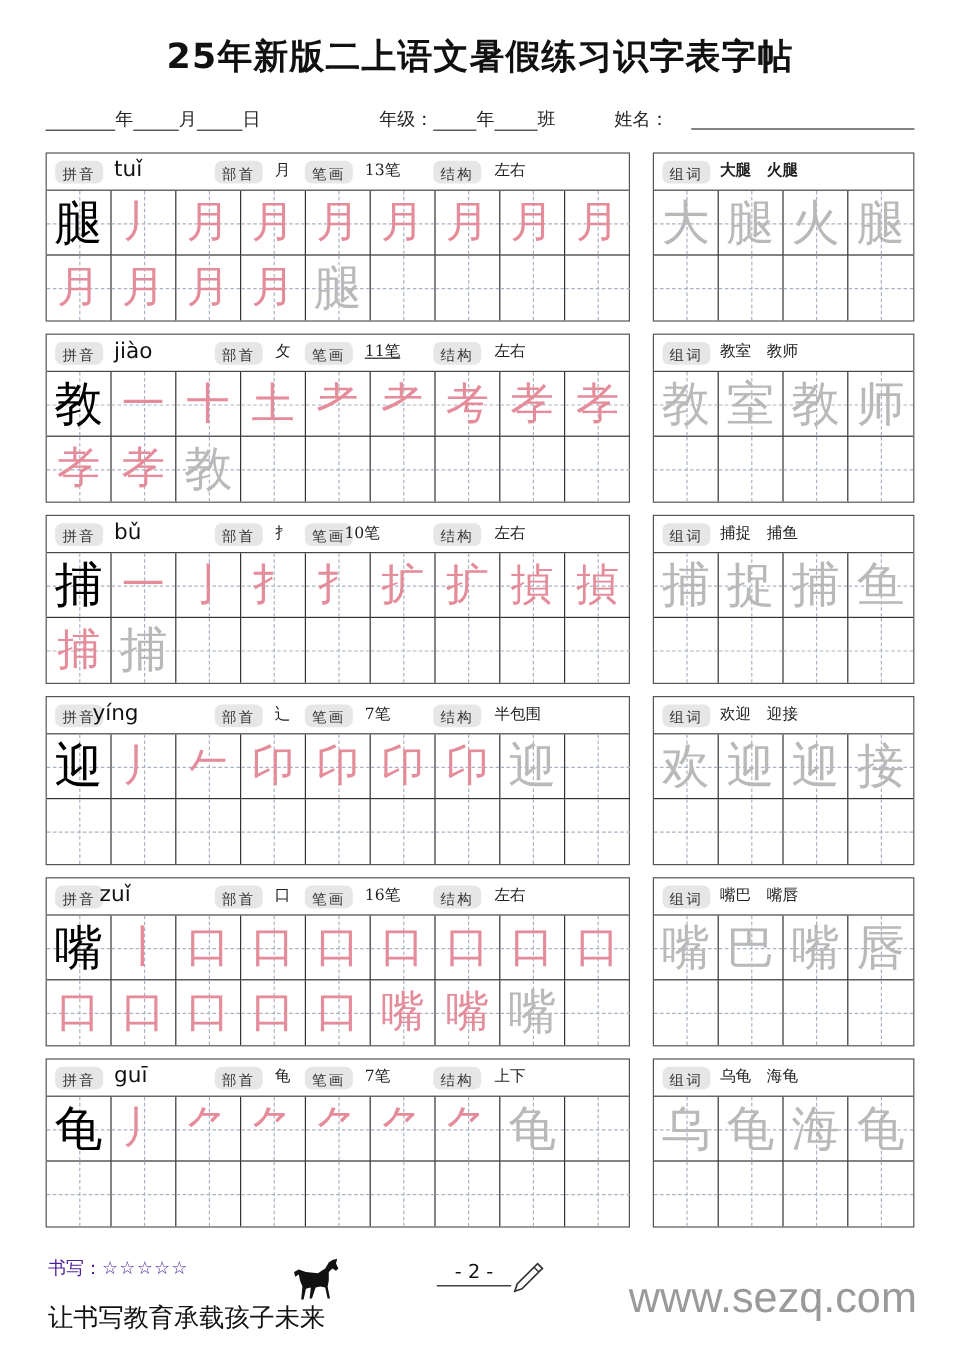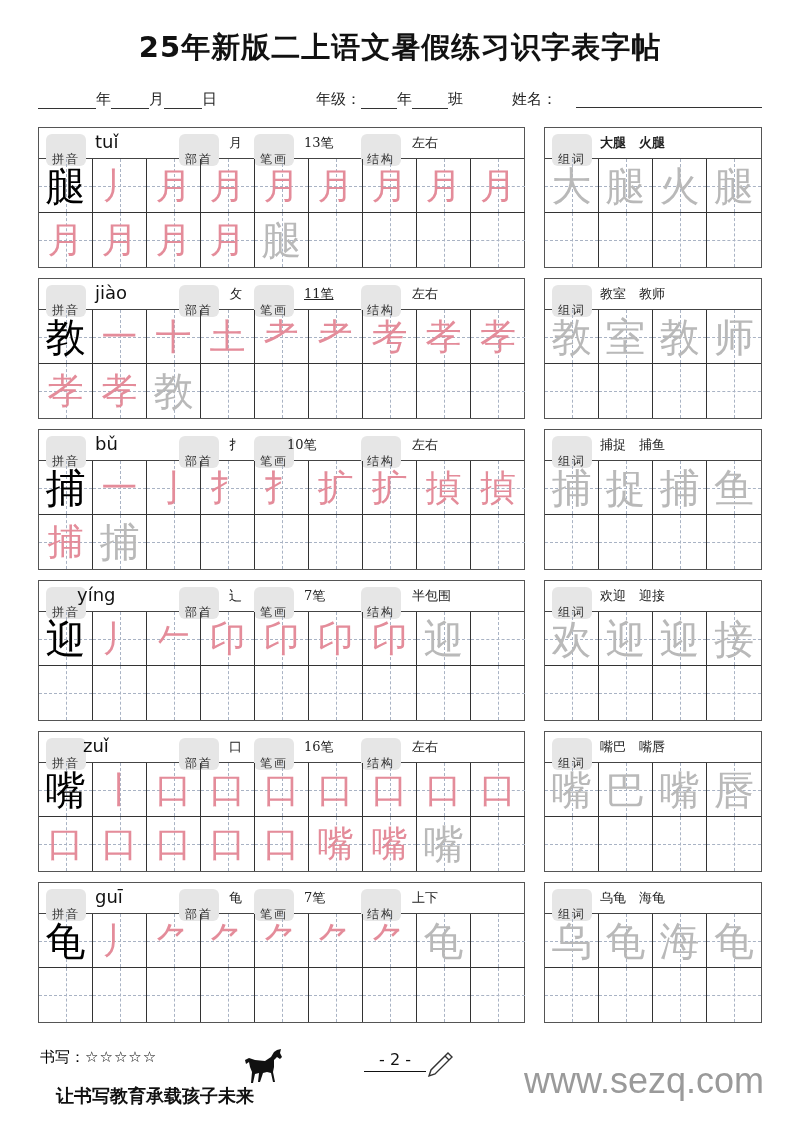--- a/index.html
+++ b/index.html
@@ -7,39 +7,39 @@
   body { position: relative; font-family: "DejaVu Sans", sans-serif; color: #111; }
 
   .title { position: absolute; top: 28px; left: 0; width: 800px; text-align: center;
     font-family: "DejaVu Sans", sans-serif; font-size: 29px; font-weight: bold; letter-spacing: 1px; color: #111; }
 
   .info-line { position: absolute; top: 90px; left: 38px; width: 724px; height: 24px; font-size: 15px; color: #222; }
   .info-line .seg { position: absolute; top: 0; white-space: nowrap; }
   .blank { display: inline-block; border-bottom: 1px solid #333; height: 18px; vertical-align: bottom; }
   .box { position: absolute; border: 1.5px solid #555; background: #fff; }
   .box-header { position: absolute; left: 0; top: 0; right: 0; height: 31px; border-bottom: 1.5px solid #444; }
-  .tag { position: absolute; top: 6px; height: 19px; padding: 16px 6px; background: #e6e6e6; border-radius: 6px;
+  .tag { position: absolute; top: 6px; height: 19px; padding: 2px 6px; background: #e6e6e6; border-radius: 6px;
     font-family: "DejaVu Serif", serif; font-size: 12px; line-height: 19px; color: #333; letter-spacing: 2px; }
   .val { position: absolute; top: 5px; font-family: "DejaVu Serif", serif; font-size: 13px; line-height: 20px; color: #222; }
   .pinyin { position: absolute; top: 2px; font-family: "DejaVu Sans", sans-serif; font-size: 18px; line-height: 24px; color: #111; }
 
   .cells { position: absolute; left: 0; top: 31px; display: grid; }
   .cell { position: relative; width: 54px; height: 54px; border-right: 1.5px solid #333; border-bottom: 1.5px solid #333; overflow: hidden; }
   .cell.last-col { border-right: none; }
   .cell.last-row { border-bottom: none; }
   .cell::before { content: ""; position: absolute; left: 50%; top: 0; bottom: 0; border-left: 1px dashed #a9b3c4; }
   .cell::after { content: ""; position: absolute; top: 50%; left: 0; right: 0; border-top: 1px dashed #a9b3c4; }
   .glyph { position: absolute; left: 0; top: 0; width: 100%; height: 100%; text-align: center; line-height: 54px;
     font-family: "DejaVu Serif", serif; font-size: 40px; z-index: 2; }
   .glyph.main { color: #000; }
   .glyph.trace { color: #b9b9b9; }
   .glyph.partial { color: #e48c9a; font-size: 36px; }
 
-  .footer-rating { position: absolute; top: 1048px; left: 40px; font-size: 15px; color: #000000; }
-  .footer-slogan { position: absolute; top: 1084px; left: 56px; font-size: 18px; color: #111; font-weight: bold; }
+  .footer-rating { position: absolute; top: 1048px; left: 40px; font-size: 15px; color: #4c1d95; }
+  .footer-slogan { position: absolute; top: 1084px; left: 40px; font-size: 21px; color: #111; font-weight: normal; }
   .horse { position: absolute; top: 1048px; left: 243px; width: 42px; height: 38px; }
   .page-num { position: absolute; top: 1050px; left: 364px; width: 62px; text-align: center; font-size: 16px; color: #111;
     border-bottom: 1.5px solid #111; padding-bottom: 2px; }
   .pen { position: absolute; top: 1050px; left: 426px; width: 28px; height: 28px; }
   .watermark { position: absolute; top: 1060px; left: 500px; font-family: "Liberation Sans", sans-serif; font-size: 36px; color: #9a9a9a; letter-spacing: 0px; margin-left: 24px; }
 </style>
 </head>
 <body>
 
 <div class="title">25年新版二上语文暑假练习识字表字帖</div>

